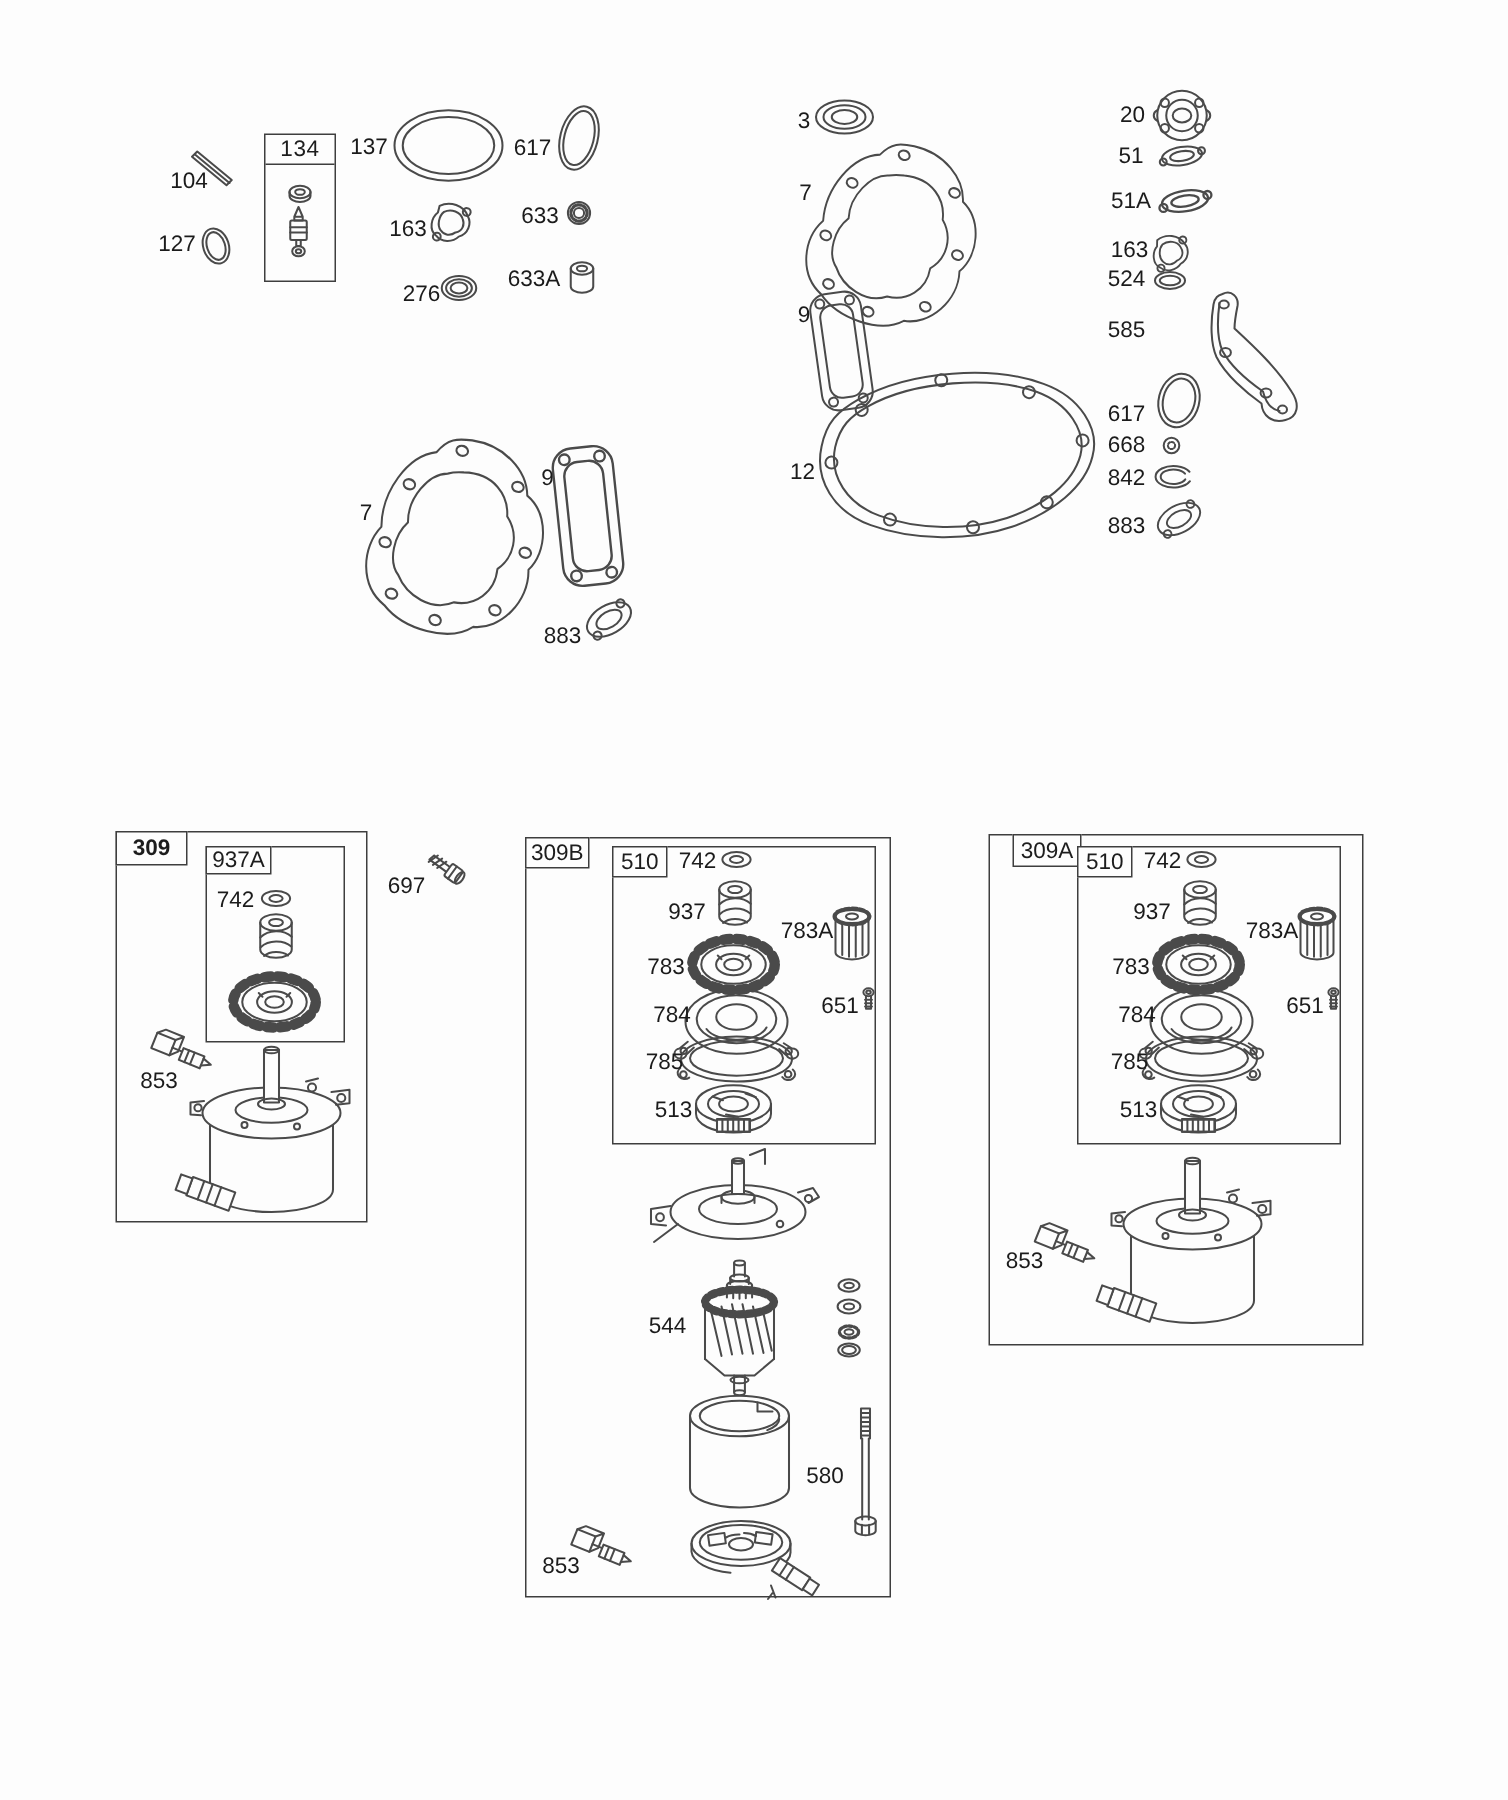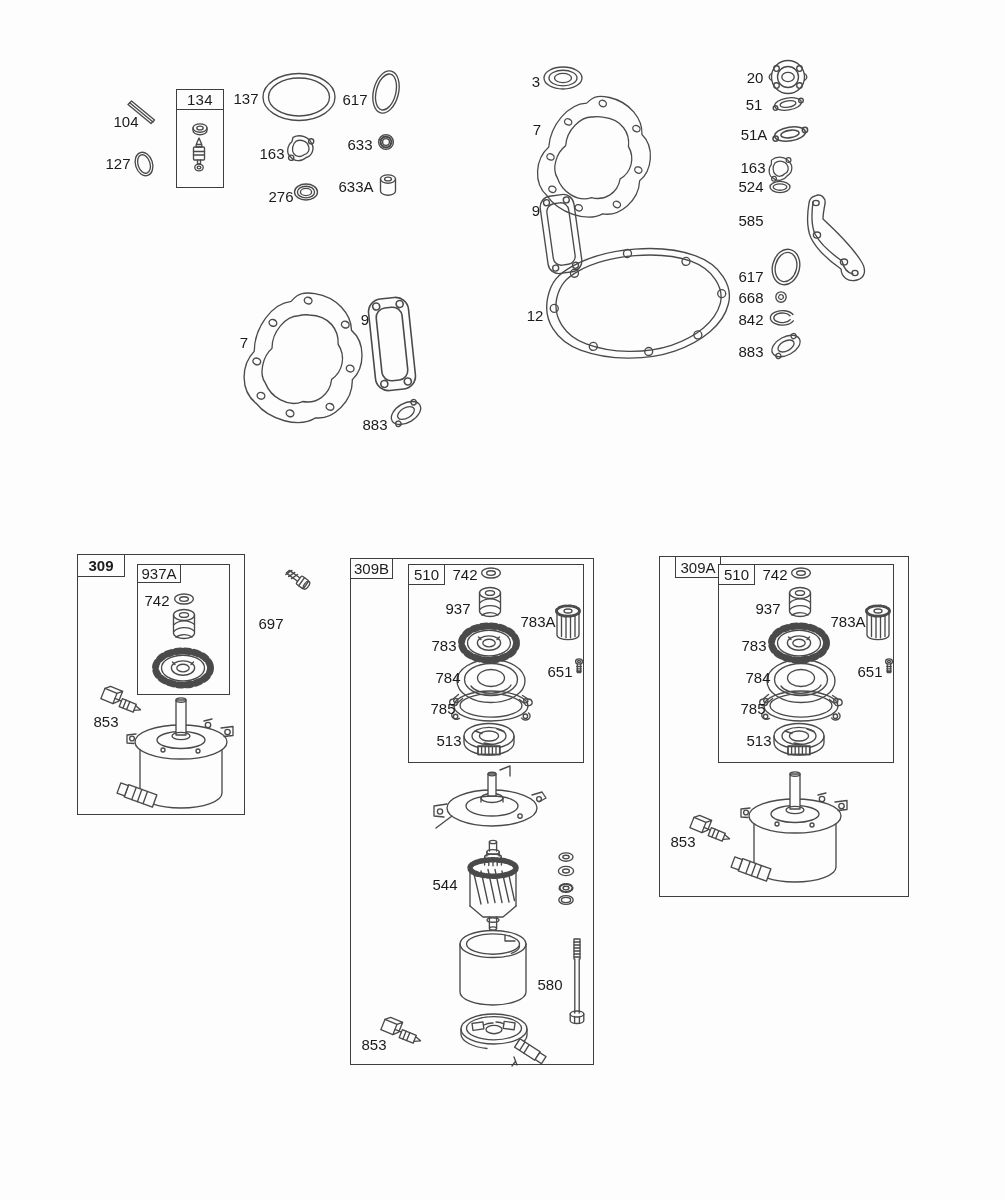--- a/index.html
+++ b/index.html
@@ -460,21 +460,21 @@
   <span class="lbl" style="left:751px;top:297px;">668</span>
   <span class="lbl" style="left:751px;top:319px;">842</span>
   <span class="lbl" style="left:751px;top:351px;">883</span>
 
   <span class="lbl" style="left:244px;top:342px;">7</span>
   <span class="lbl" style="left:365px;top:319px;">9</span>
   <span class="lbl" style="left:375px;top:424px;">883</span>
 
   <span class="lbl" style="left:157px;top:600px;">742</span>
   <span class="lbl" style="left:106px;top:721px;">853</span>
-  <span class="lbl" style="left:271px;top:591px;margin-top:32px;">697</span>
+  <span class="lbl" style="left:271px;top:591px;">697</span>
 
   <span class="lbl" style="left:465px;top:574px;">742</span>
   <span class="lbl" style="left:458px;top:608px;">937</span>
   <span class="lbl" style="left:538px;top:621px;">783A</span>
   <span class="lbl" style="left:444px;top:645px;">783</span>
   <span class="lbl" style="left:560px;top:671px;">651</span>
   <span class="lbl" style="left:448px;top:677px;">784</span>
   <span class="lbl" style="left:443px;top:708px;">785</span>
   <span class="lbl" style="left:449px;top:740px;">513</span>
   <span class="lbl" style="left:445px;top:884px;">544</span>

